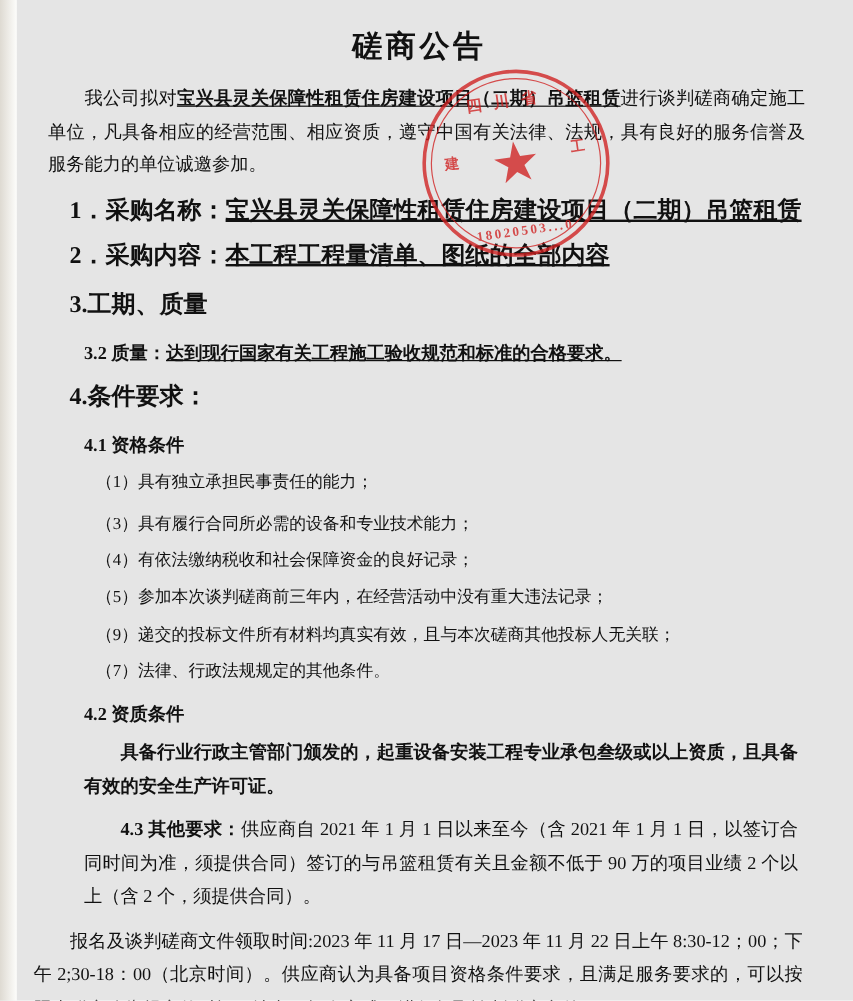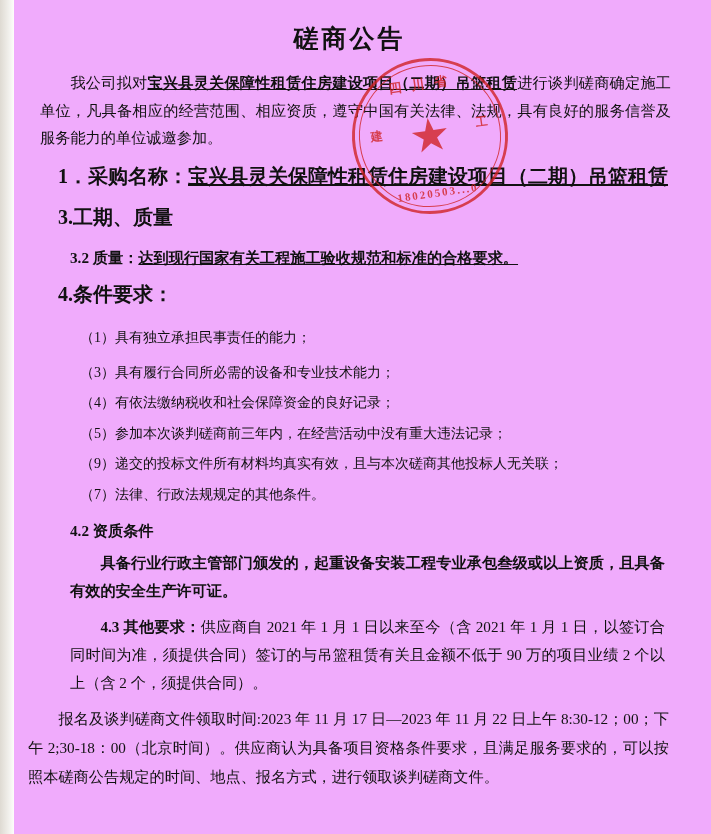--- a/index.html
+++ b/index.html
@@ -14,21 +14,21 @@
     color: #111111;
     position: relative;
     overflow: hidden;
   }
   .page {
     position: relative;
     width: 711px;
     height: 834px;
     box-sizing: border-box;
     padding: 0 40px 0 28px;
-    background: #f0abfc;
+    background: #e5e5e5;
   }
   .title {
     text-align: center;
     font-size: 25px;
     font-weight: bold;
     letter-spacing: 3px;
     padding-top: 22px;
     padding-bottom: 14px;
     font-family: "Liberation Serif", "DejaVu Serif", serif;
   }
@@ -157,40 +157,44 @@
 
   <p class="para indent2">
     <span>我公司拟对</span><span class="b u">宝兴县灵关保障性租赁住房建设项目（二期）吊篮租赁</span><span>进行谈判磋商确定施工单位，凡具备相应的经营范围、相应资质，遵守中国有关法律、法规，具有良好的服务信誉及服务能力的单位诚邀参加。</span>
   </p>
 
   <div class="spacer-s"></div>
 
   <p class="lvl1">
     <span class="b">1．采购名称：</span><span class="b u">宝兴县灵关保障性租赁住房建设项目（二期）吊篮租赁</span>
   </p>
+  <p class="lvl1">
+    <span class="b">2．采购内容：</span><span class="b u">本工程工程量清单、图纸的全部内容</span>
+  </p>
 
   <div class="spacer-s"></div>
 
   <p class="lvl1 b">3.工期、质量</p>
 
   <div class="spacer-s"></div>
 
 
   <div class="spacer-s"></div>
 
   <p class="lvl2">
     <span class="b">3.2 质量：</span><span class="b u">达到现行国家有关工程施工验收规范和标准的合格要求。</span>
   </p>
 
   <div class="spacer-s"></div>
 
   <p class="lvl1 b">4.条件要求：</p>
 
   <div class="spacer-m"></div>
 
+  <p class="lvl2 b">4.1 资格条件</p>
 
   <div class="spacer-s"></div>
 
   <p class="lvl3">（1）具有独立承担民事责任的能力；</p>
   <div class="spacer-s"></div>
   <div class="spacer-s"></div>
   <p class="lvl3">（3）具有履行合同所必需的设备和专业技术能力；</p>
   <div class="spacer-s"></div>
   <p class="lvl3">（4）有依法缴纳税收和社会保障资金的良好记录；</p>
   <div class="spacer-s"></div>

